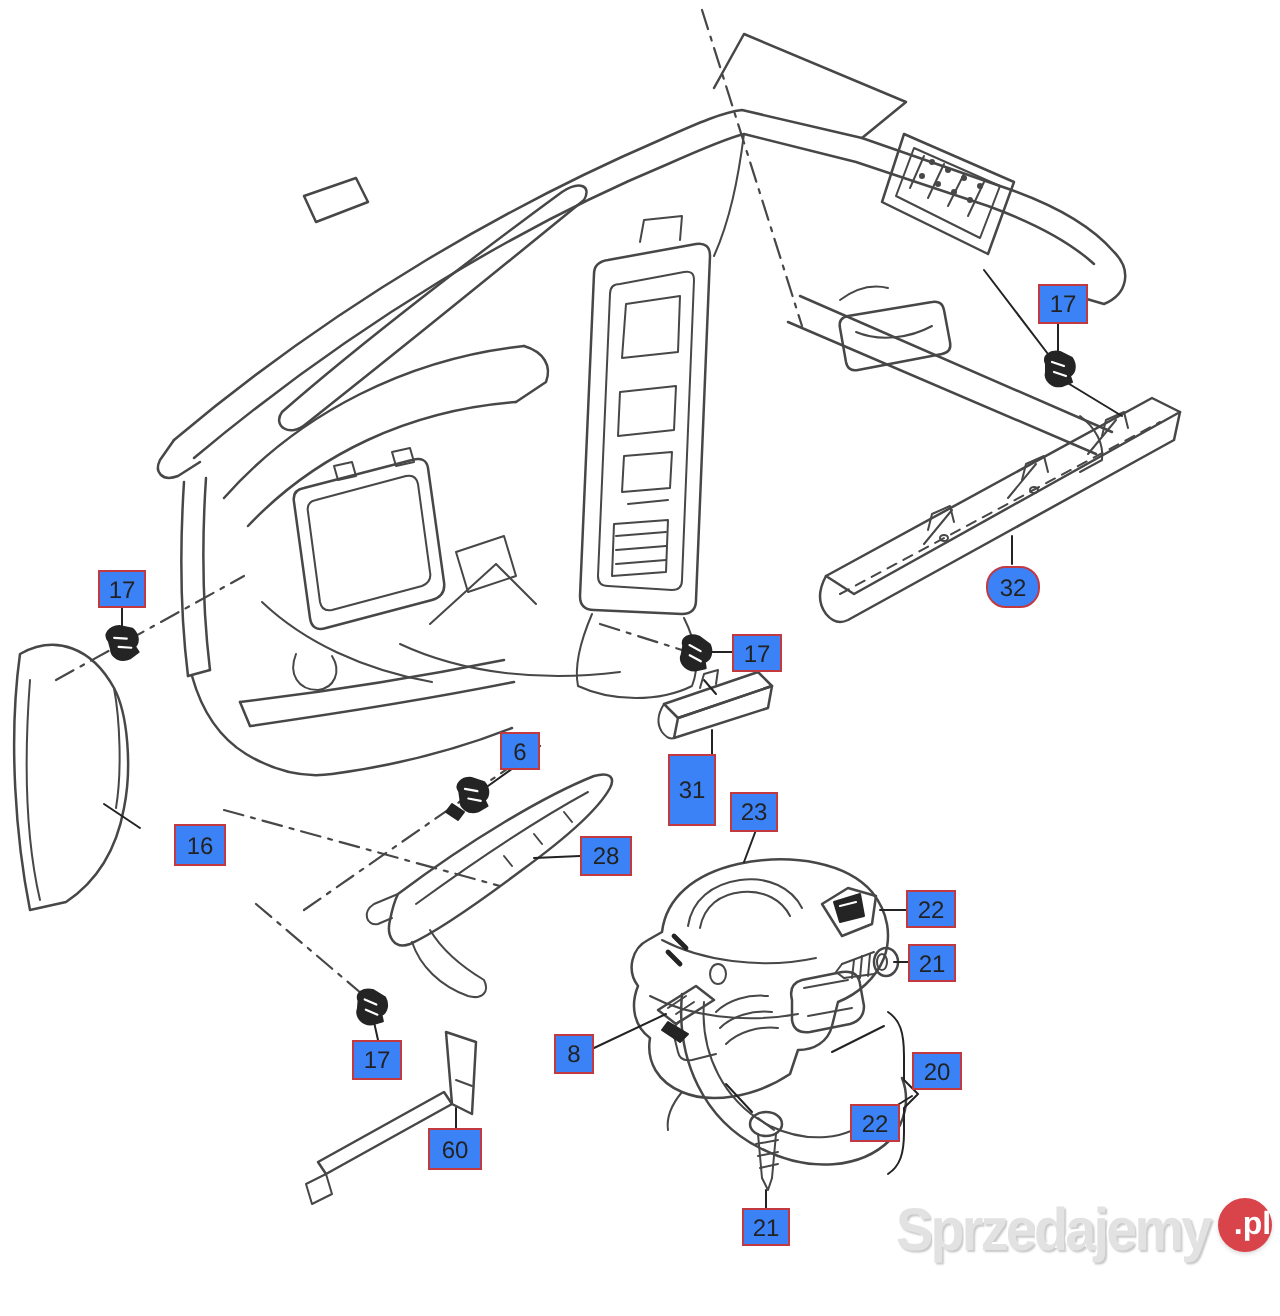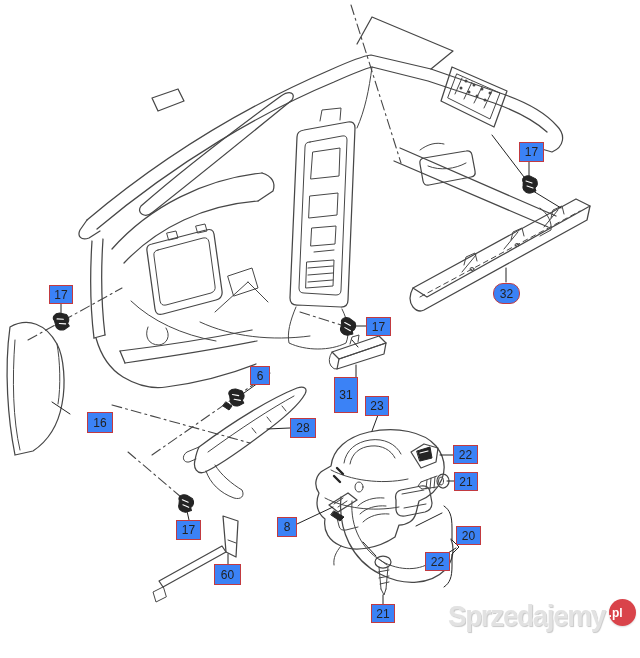--- a/index.html
+++ b/index.html
@@ -29,22 +29,22 @@
   .watermark{
     position:absolute;left:448px;top:601px;z-index:4;display:flex;align-items:flex-start;
   }
   .wm-text{
     font-size:30px;font-weight:bold;color:var(--watermark-text,#e2e2e2);
     letter-spacing:-1.5px;line-height:1;transform:scaleX(0.93);transform-origin:left top;
     text-shadow:-1px -1px 0 #ffffff,1px 1px 1px #c8c8c8;
   }
   .wm-badge{
     width:27px;height:27px;border-radius:50%;background:var(--watermark-badge-bg,#d9434a);
-    color:var(--watermark-badge-text,#fff);font-size:12px;font-weight:bold;
-    display:flex;align-items:center;justify-content:flex-start;margin-left:-8px;margin-top:-2px;
+    color:var(--watermark-badge-text,#fff);font-size:16px;font-weight:bold;
+    display:flex;align-items:center;justify-content:flex-end;margin-left:-8px;margin-top:-2px;
     box-shadow:0 1px 2px rgba(0,0,0,.15);
   }
 </style>
 </head>
 <body>
 
 <div class="stage">
 
   <svg class="art" width="640" height="658" viewBox="0 0 640 658" xmlns="http://www.w3.org/2000/svg">
     <defs>

